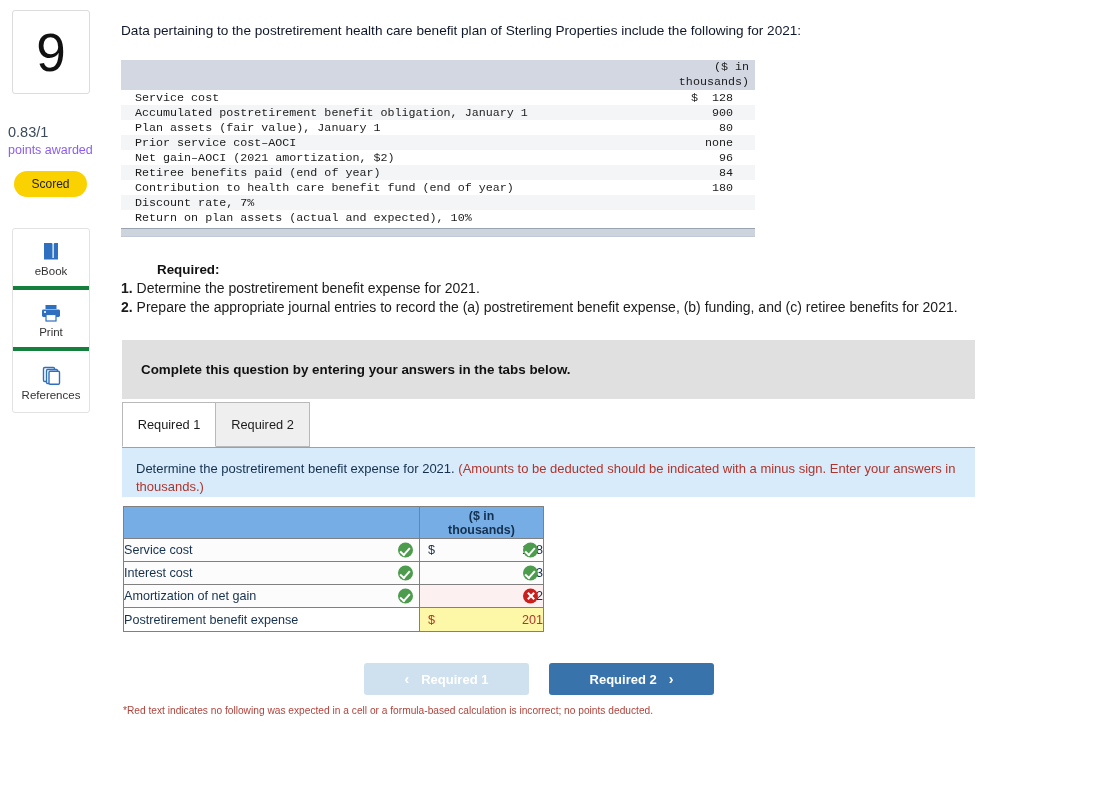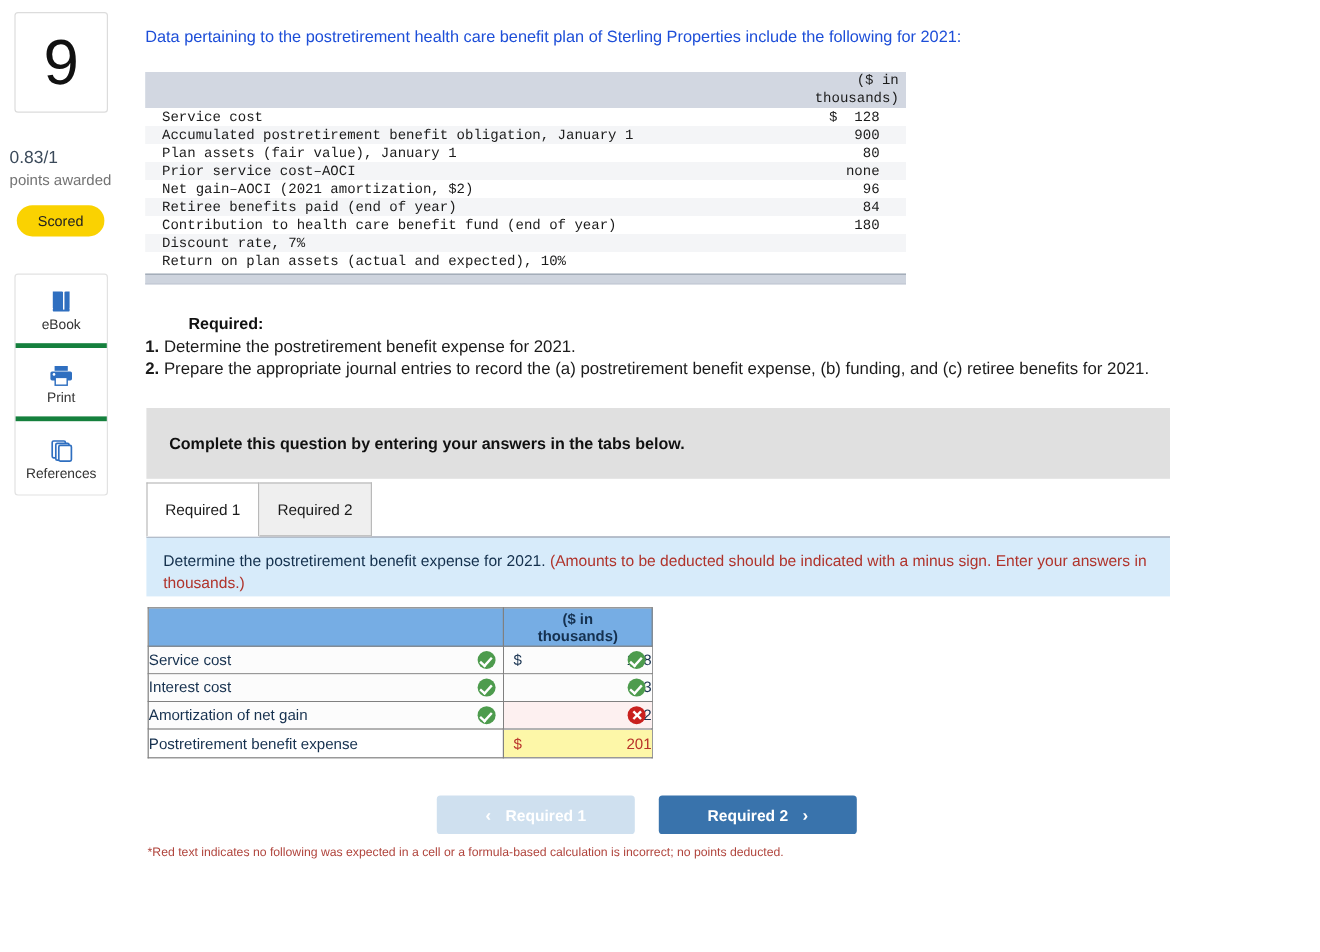--- a/index.html
+++ b/index.html
@@ -27,21 +27,21 @@
   .qnum-box span {
     font-size: 53px; line-height: 1; color: #111;
     font-family: "Liberation Sans", sans-serif; font-weight: 400;
   }
   .pts-line1 {
     position: absolute; left: 8px; top: 124px;
     font-size: 14.5px; color: #3b4a5a;
   }
   .pts-line2 {
     position: absolute; left: 8px; top: 143px;
-    font-size: 12.5px; color: #737373;
+    font-size: 12.5px; color: #8b5cf6;
   }
   .scored-badge {
     position: absolute; left: 14px; top: 171px;
     width: 73px; height: 26px; border-radius: 13px;
     background: #fad201;
     display: flex; align-items: center; justify-content: center;
     font-size: 12px; color: #222;
   }
   .tool-group {
     position: absolute; left: 12px; top: 228px;
@@ -57,21 +57,21 @@
   }
   .tool-item:last-child { border-bottom: none; }
   .tool-item .lbl { font-size: 11.5px; color: #333; }
   .tool-ico { height: 23px; display: flex; align-items: flex-end; }
 
   
   #main { position: absolute; left: 121px; top: 0; width: 979px; }
 
   .intro {
     position: absolute; left: 0; top: 23px;
-    font-size: 13.6px; color: #1d4ed8; white-space: nowrap;
+    font-size: 13.6px; color: #0f172a; white-space: nowrap;
   }
 
   
   .data-wrap {
     position: absolute; left: 0; top: 60px;
     width: 634px;
   }
   table.dtab {
     width: 100%; border-collapse: collapse;
     font-family: "Liberation Mono", monospace;

